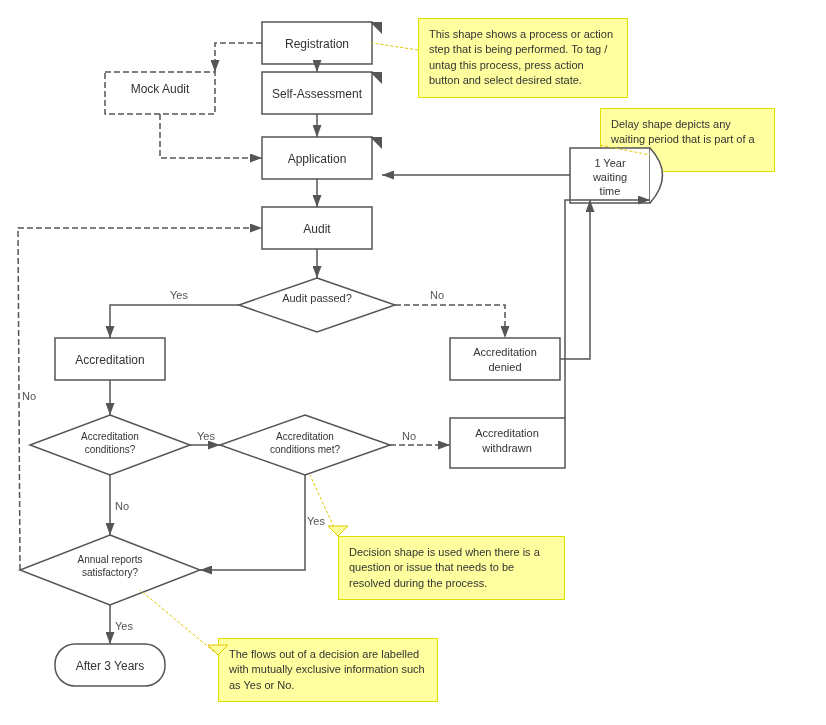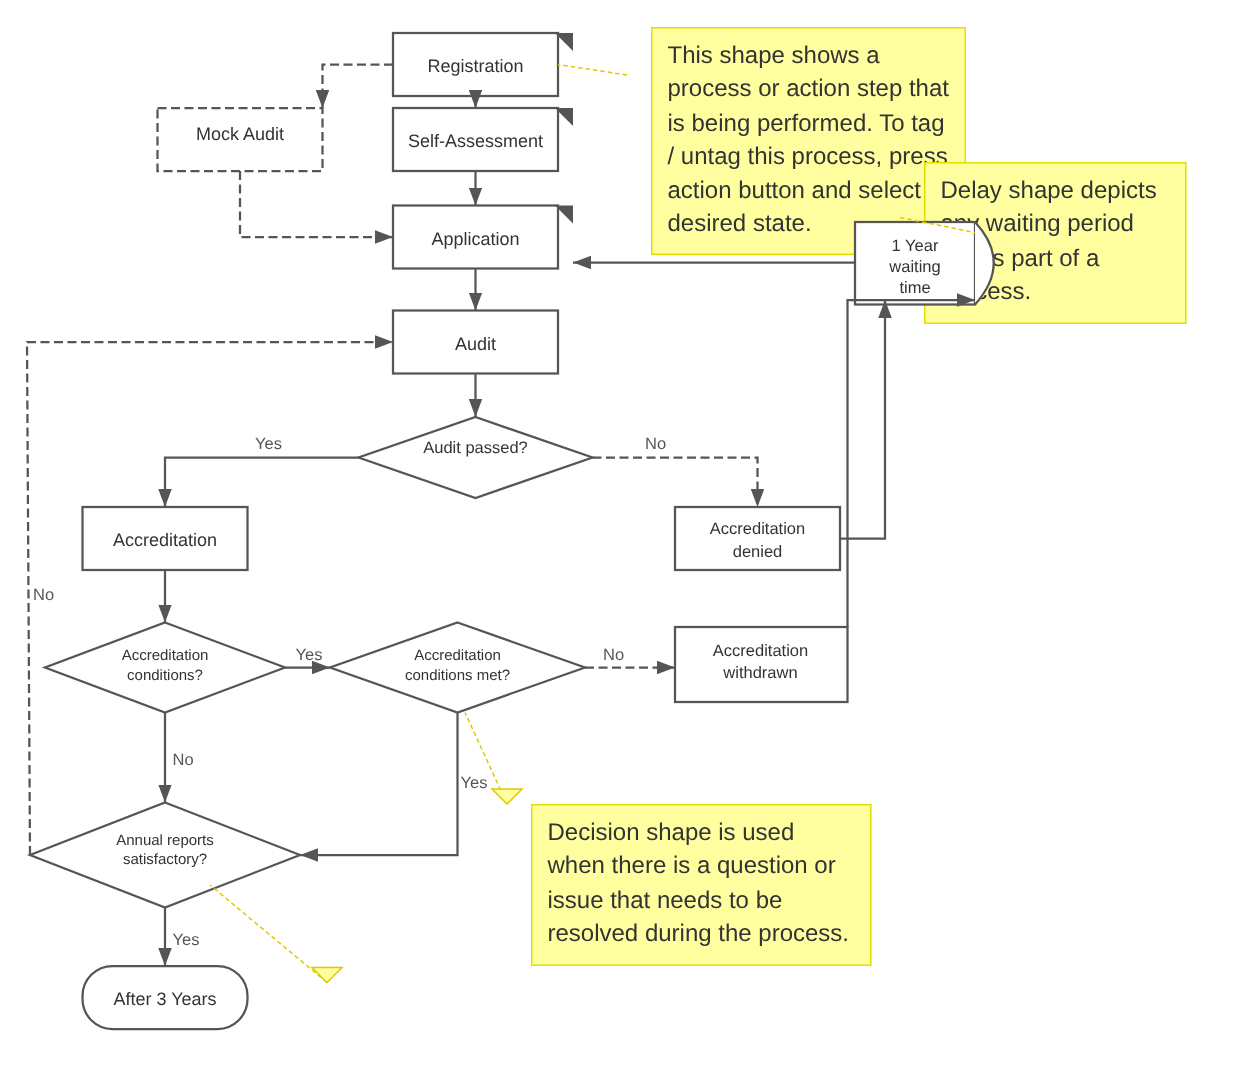--- a/index.html
+++ b/index.html
@@ -21,24 +21,23 @@
       position: absolute;
       top: 0; left: 0;
       width: 826px;
       height: 725px;
     }
     .tooltip-box {
       position: absolute;
       background: #ffffa0;
       border: 1px solid #e0e000;
       padding: 8px 10px;
-      font-size: 16px;
+      font-size: 11px;
       line-height: 1.4;
       color: #333;
-      margin-left: 16px;
     }
     #tooltip1 {
       top: 18px;
       left: 418px;
       width: 210px;
     }
     #tooltip2 {
       top: 108px;
       left: 600px;
       width: 175px;
@@ -60,20 +59,23 @@
 <div id="diagram-container">
 
   <div class="tooltip-box" id="tooltip1">
     <span>This shape shows a process or action step that is being performed. To tag / untag this process, press action button and select desired state.</span>
   </div>
   <div class="tooltip-box" id="tooltip2">
     <span>Delay shape depicts any waiting period that is part of a process.</span>
   </div>
   <div class="tooltip-box" id="tooltip3">
     <span>Decision shape is used when there is a question or issue that needs to be resolved during the process.</span>
+  </div>
+  <div class="tooltip-box" id="tooltip4">
+    <span>The flows out of a decision are labelled with mutually exclusive information such as Yes or No.</span>
   </div>
 
   <svg id="flowchart">
     <defs>
       <marker id="arrowhead" markerWidth="8" markerHeight="6" refX="8" refY="3" orient="auto">
         <polygon points="0 0, 8 3, 0 6" fill="#555"></polygon>
       </marker>
       <marker id="arrowhead-dashed" markerWidth="8" markerHeight="6" refX="8" refY="3" orient="auto">
         <polygon points="0 0, 8 3, 0 6" fill="#555"></polygon>
       </marker>

